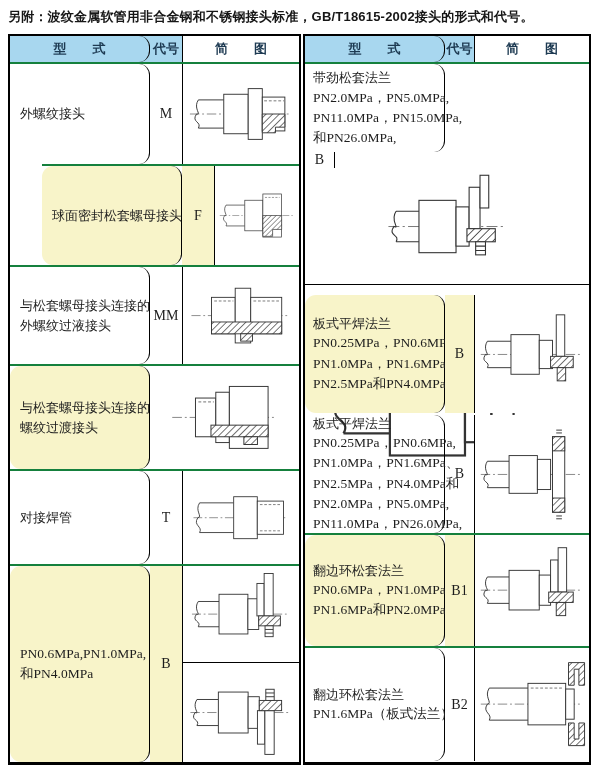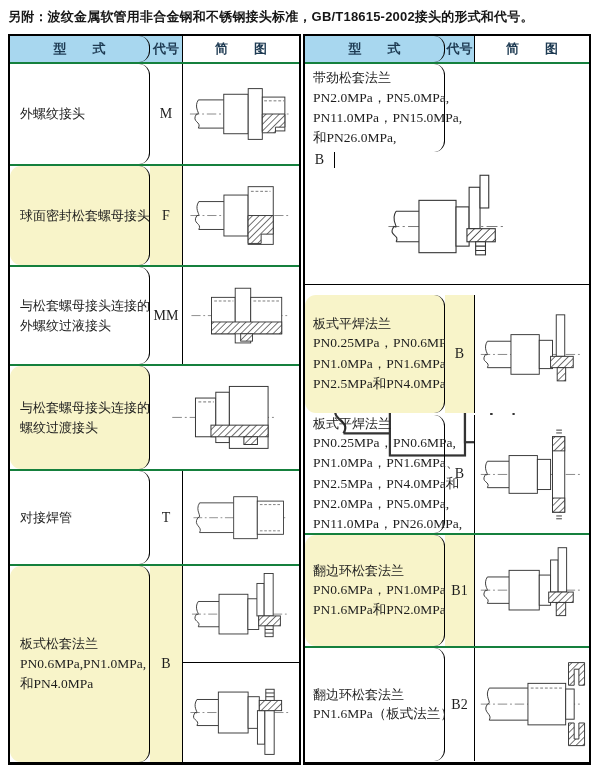--- a/index.html
+++ b/index.html
@@ -80,21 +80,21 @@
               <path d="M13,35 H40 M13,65 H40 M13,35 C7,44 17,51 11,50 C5,59 17,58 13,65" fill="none" stroke="#333" stroke-width="1"></path>
               <rect x="40" y="29" width="26" height="42" fill="#fff" stroke="#333" stroke-width="1"></rect>
               <rect x="66" y="23" width="15" height="54" fill="#fff" stroke="#333" stroke-width="1"></rect>
               <rect x="81" y="32" width="24" height="36" fill="#fff" stroke="#333" stroke-width="1"></rect>
               <path d="M83,36 H104" fill="none" stroke="#333" stroke-width="0.7" stroke-dasharray="3 2"></path>
               <path d="M81,50 H105 V64 H95 V70 H81 Z" fill="url(#hatch)" stroke="#333" stroke-width="1"></path>
             </svg>
           </div>
         </div>
       </div>
-      <div class="row" style="height: 99px;">
+      <div class="row" style="height: 99px; margin-left: 32px;">
         <div class="cell c-type hl">
           <div class="tline">球面密封松套螺母接头</div>
         </div>
         <div class="cell c-code hl">F</div>
         <div class="cell c-diag">
           <div class="diag">
             <svg viewBox="0 0 116 100" preserveAspectRatio="xMidYMid meet">
               <path d="M4,50 H112" fill="none" stroke="#666" stroke-width="0.8" stroke-dasharray="10 3 2 3"></path>
               <path d="M13,35 H40 M13,65 H40 M13,35 C7,44 17,51 11,50 C5,59 17,58 13,65" fill="none" stroke="#333" stroke-width="1"></path>
               <rect x="40" y="28" width="26" height="44" fill="#fff" stroke="#333" stroke-width="1"></rect>
@@ -156,21 +156,20 @@
               <path d="M11,33 H50 M11,67 H50 M11,33 C5,42 15,49 9,50 C3,59 15,60 11,67" fill="none" stroke="#333" stroke-width="1"></path>
               <rect x="50" y="26" width="27" height="48" fill="#fff" stroke="#333" stroke-width="1"></rect>
               <rect x="77" y="31" width="30" height="38" fill="#fff" stroke="#333" stroke-width="1"></rect>
               <path d="M80,35 H104 M80,65 H104" fill="none" stroke="#333" stroke-width="0.7" stroke-dasharray="3 2"></path>
             </svg>
           </div>
         </div>
       </div>
       <div class="row" style="height: 196px;">
         <div class="cell c-type hl">
-          <div class="tline">板式松套法兰</div>
           <div class="tline pn">PN0.6MPa,PN1.0MPa,</div>
           <div class="tline pn">和PN4.0MPa</div>
         </div>
         <div class="cell c-code hl">B</div>
         <div class="cell c-diag">
           <div class="diag" style="flex: 0 0 96px;">
             <svg viewBox="0 0 116 100" preserveAspectRatio="xMidYMid meet">
               <path d="M4,50 H112" fill="none" stroke="#666" stroke-width="0.8" stroke-dasharray="10 3 2 3"></path>
               <path d="M11,36 H34 M11,64 H34 M11,36 C5,45 15,52 9,50 C3,59 15,57 11,64" fill="none" stroke="#333" stroke-width="1"></path>
               <rect x="34" y="28" width="32" height="44" fill="#fff" stroke="#333" stroke-width="1"></rect>

